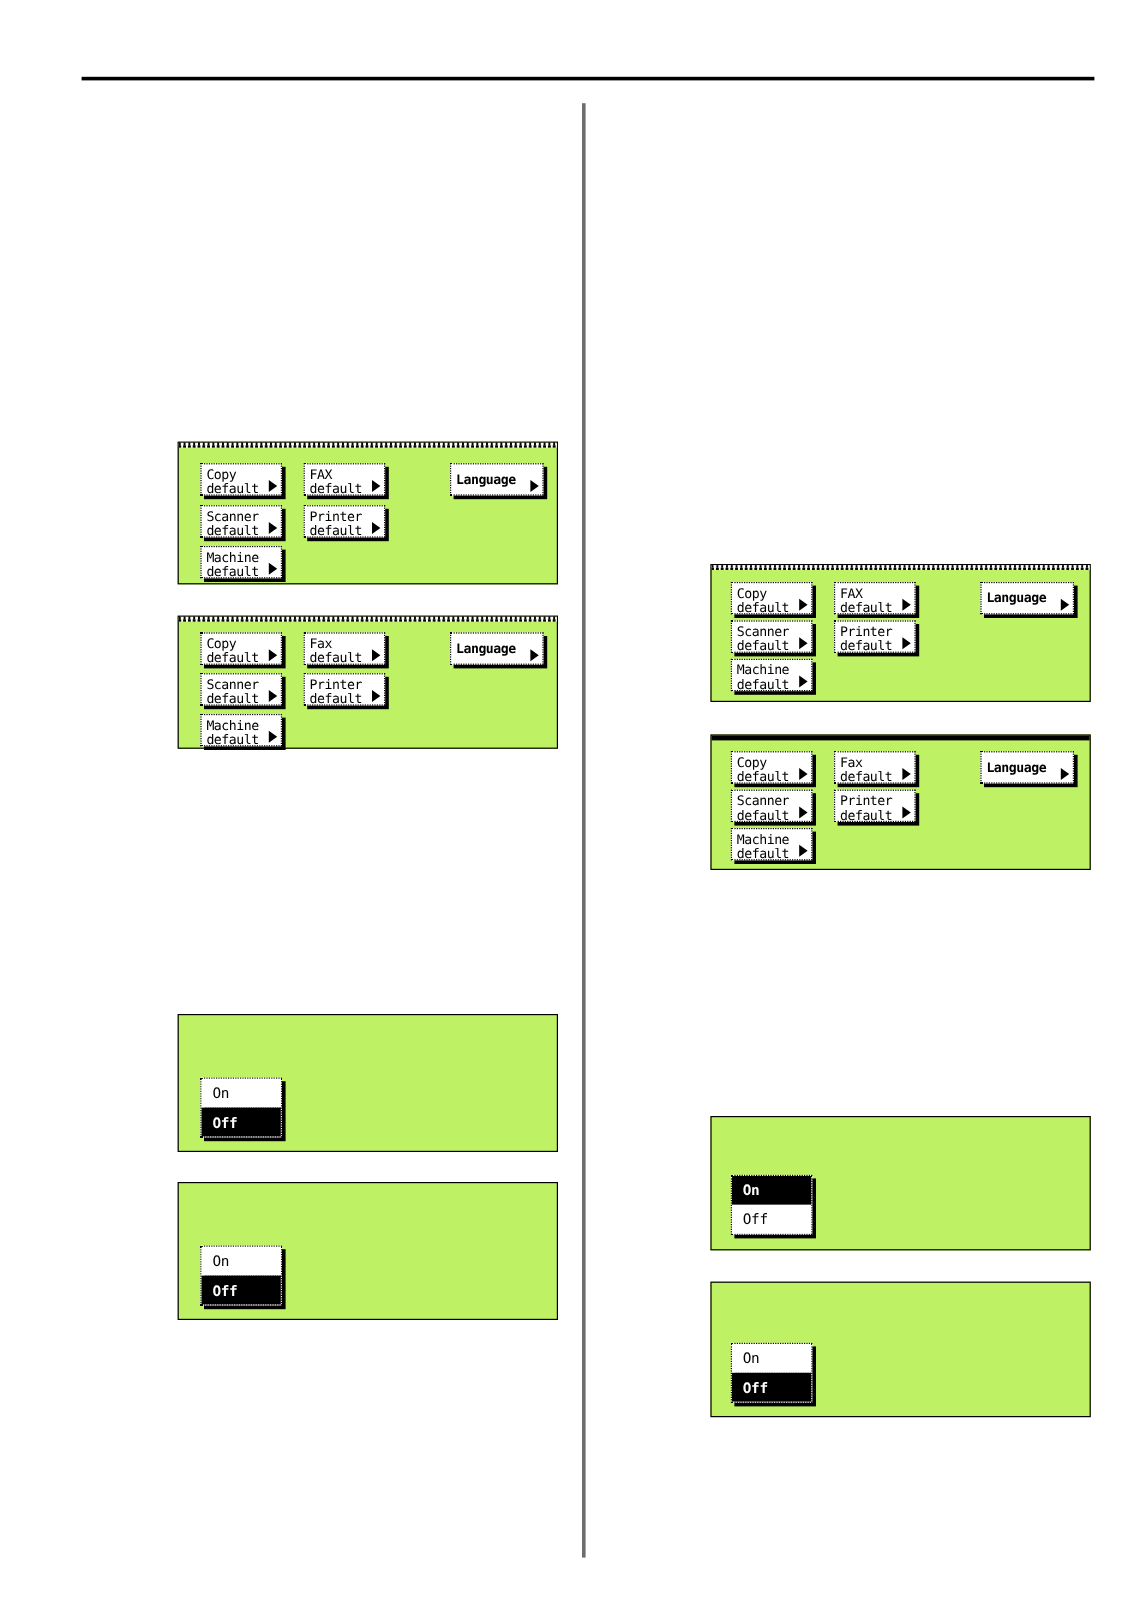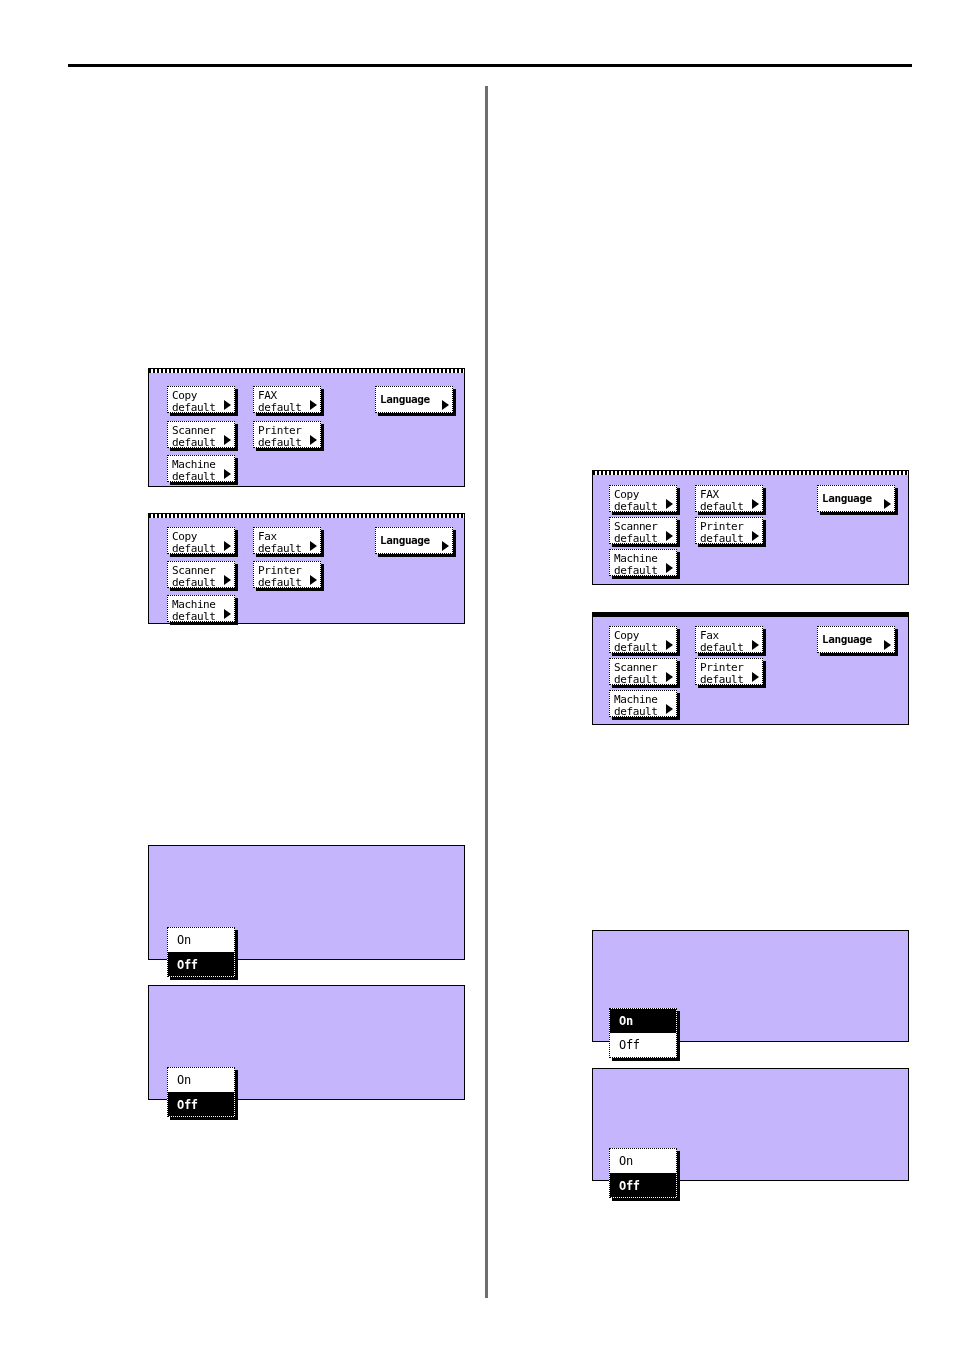--- a/index.html
+++ b/index.html
@@ -30,21 +30,21 @@
     top: 86px;
     width: 3px;
     height: 1212px;
     background: #6e6e6e;
   }
 
   
   .lcd-panel {
     position: absolute;
     box-sizing: border-box;
-    background: #c4b5fd;
+    background: #bef264;
     border: 1px solid #000000;
   }
   
   .lcd-panel.rail::before {
     content: "";
     position: absolute;
     left: 0;
     top: 0;
     right: 0;
     height: 5px;
@@ -103,21 +103,20 @@
     font-weight: bold;
   }
 
   
   .onoff {
     position: absolute;
     box-sizing: border-box;
     border: 1px dotted #000000;
     box-shadow: 3px 3px 0 0 #000000;
     background: #ffffff;
-    margin-top: 29px;
   }
   .onoff-row {
     box-sizing: border-box;
     height: 24px;
     line-height: 24px;
     padding-left: 9px;
     font-family: "DejaVu Sans Mono", monospace;
     font-size: 12px;
     letter-spacing: -0.3px;
     color: #000000;

